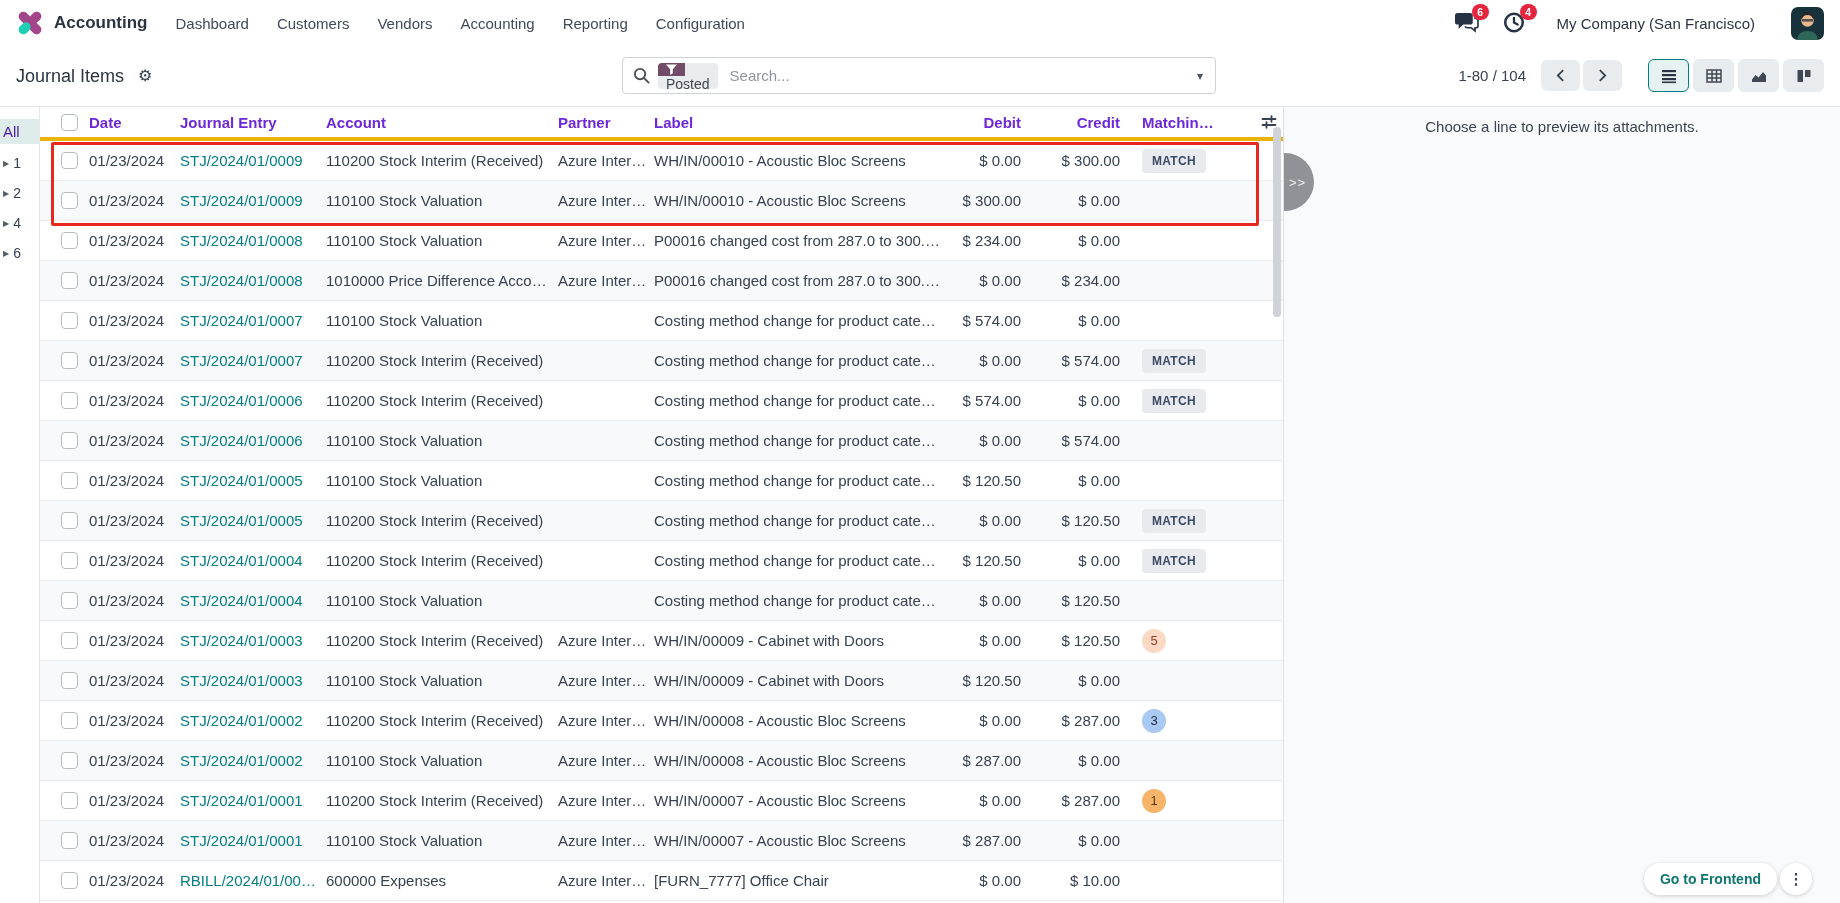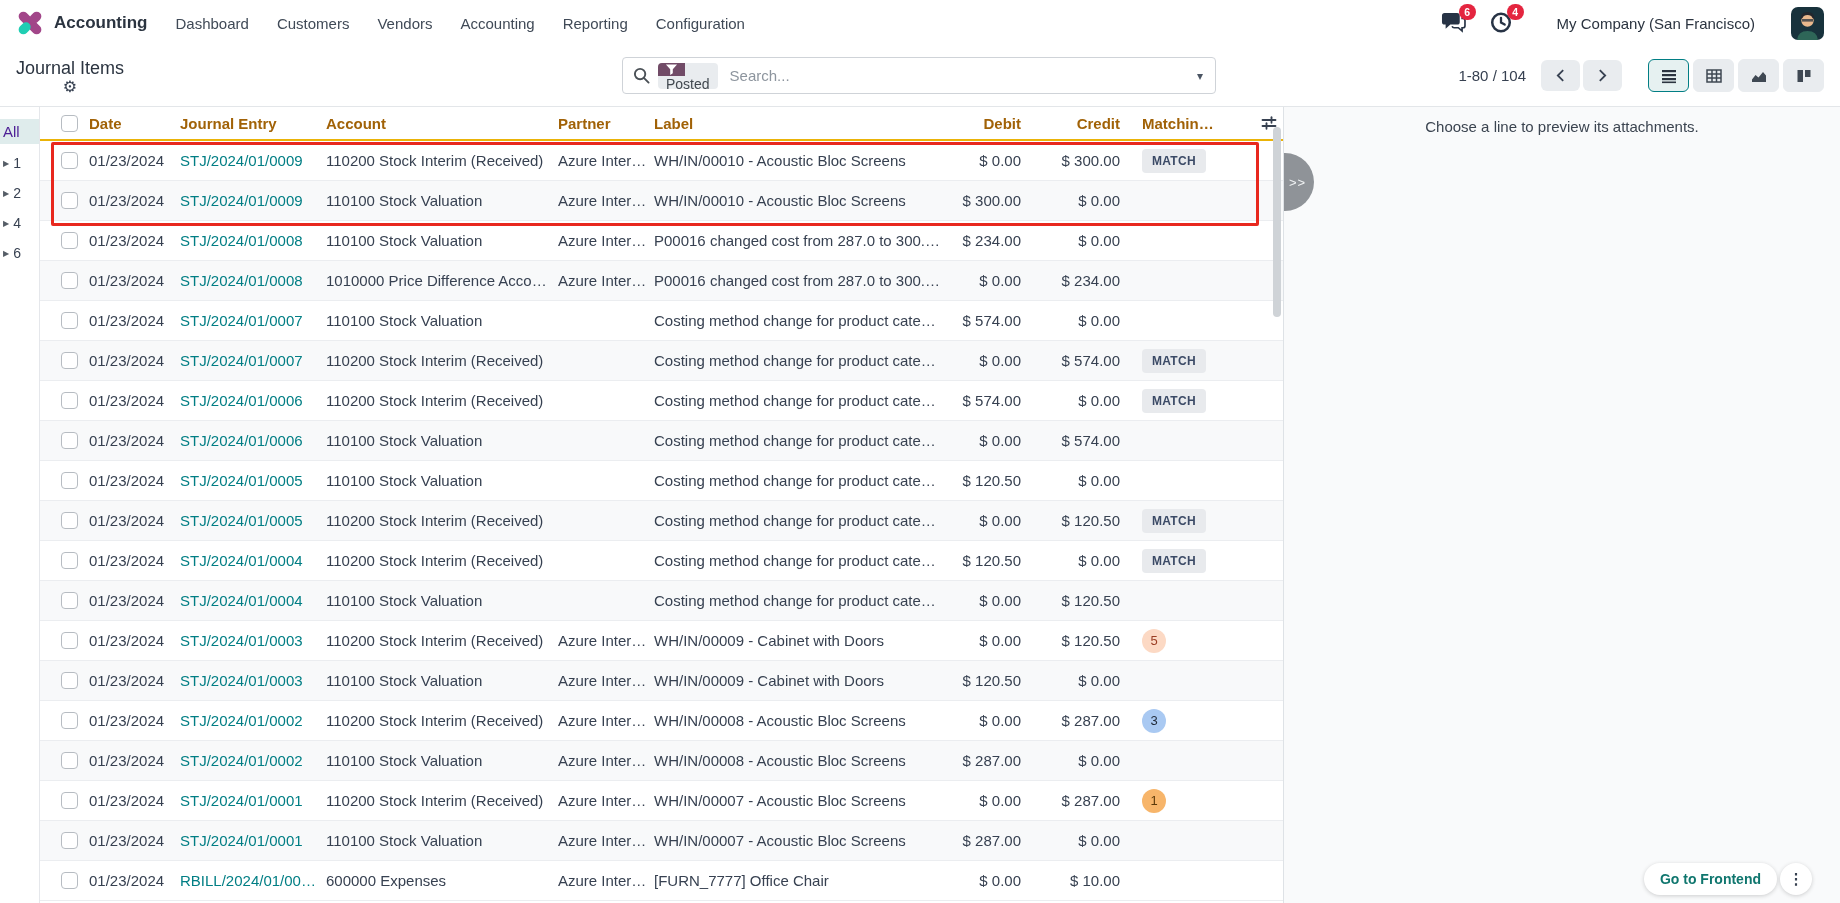--- a/index.html
+++ b/index.html
@@ -13,26 +13,26 @@
   .navbar { height:46px; display:flex; align-items:center; padding:0 16px 0 14px; background:#fff; }
   .logo { width:32px; height:32px; margin-right:8px; flex:0 0 auto; }
   .app-name { font-size:17px; font-weight:600; color:#2b3440; margin-right:28px; }
   .menus { display:flex; align-items:center; gap:28px;text-align:right; }
   .menu-item { font-size:15px; color:#404a57; cursor:pointer; }
   .nav-spacer { flex:1; }
   .systray { display:flex; align-items:center; gap:22px; }
   .tray-icon { position:relative; width:26px; height:24px; cursor:pointer; }
   .tray-badge { position:absolute; top:-7px; right:-9px; background:#e4253f; color:#fff;
     font-size:10.5px; font-weight:700; border-radius:9px; padding:1.5px 5.5px; line-height:1.2; }
-  .company-name { font-size:15px; color:#2b3440; margin-left:20px; }
+  .company-name { font-size:15px; color:#2b3440; margin-left:7px; }
   .avatar { width:33px; height:33px; border-radius:7px; overflow:hidden; margin-left:14px; cursor:pointer; }
 
   
   .control-panel { height:60px; position:relative; display:flex; align-items:center; padding:0 16px; background:#fff; }
-  .cp-title-wrap { display:flex; align-items:center; gap:0;flex-direction:column; }
+  .cp-title-wrap { display:flex; align-items:center; gap:14px; }
   .cp-title { font-size:18px; color:#2b3440; }
   .gear { font-size:16px; color:#374151; cursor:pointer; line-height:1; }
   .search-box { position:absolute; left:622px; top:11px; width:594px; height:37px;
     border:1px solid #cfd3d8; border-radius:4px; background:#fff; display:flex; align-items:center; padding:0 10px; }
   .search-box .mag { flex:0 0 auto; margin-right:8px; }
   .facet { display:flex; align-items:stretch; background:#e9ecef; border-radius:4px; overflow:hidden; height:26px; margin-right:10px; cursor:pointer;flex-direction:column; }
   .facet-icon { width:27px; background:#714B67; display:flex; align-items:center; justify-content:center; }
   .facet-label { display:flex; align-items:center; padding:0 8px; font-size:14px; color:#41484f; }
   .facet-x { display:flex; align-items:center; padding:0 8px 0 0; color:#6c757d; font-size:13px; cursor:pointer; }
   .search-input { border:none; outline:none; flex:1; font-size:15px; color:#374151; font-family:inherit; background:transparent; }
@@ -50,21 +50,21 @@
   
   .content { display:flex; height:797px; border-top:1px solid #e3e6e9; }
   .side-panel { width:40px; flex:0 0 auto; border-right:1px solid #e5e7eb; padding-top:12px; background:#fff; }
   .side-all { background:#dfecec; padding:4px 4px 4px 3px; font-size:15px; color:#4c1d95; cursor:pointer; margin-bottom:4px; }
   .side-item { display:flex; align-items:center; gap:4px; padding:7px 0 7px 3px; font-size:14px; color:#374151; cursor:pointer; }
   .side-item .arrow { font-size:8px; color:#555d66; }
 
   .table-area { width:1243px; flex:0 0 auto; position:relative; background:#fff; }
   .trow { display:grid; grid-template-columns:44px 96px 146px 232px 96px 296px 88px 96px 108px 1fr;
     align-items:center; height:40px; border-bottom:1px solid #ebedf0; }
-  .thead { height:34px; border-bottom:2px solid #eab308; font-weight:700; color:#a16207; background:#fff; }
+  .thead { height:34px; border-bottom:4px solid #eab308; font-weight:700; color:#6d28d9; background:#fff; }
   .cell { white-space:nowrap; overflow:hidden; text-overflow:ellipsis; }
   .c-check { display:flex; justify-content:flex-start; padding-left:21px; }
   .checkbox { width:17px; height:17px; border:1px solid #b7bcc2; border-radius:4px; background:#fff; cursor:pointer; }
   .c-date { padding-left:5px; }
   .c-entry a { color:#017e84; text-decoration:none; cursor:pointer; }
   .c-debit, .c-credit { text-align:right; }
   .c-debit { padding-right:17px; }
   .c-credit { padding-right:14px; }
   .c-match { padding-left:8px; display:flex; align-items:center; }
   .match-btn { background:#e8eaed; color:#3b4a66; font-weight:700; font-size:12px; letter-spacing:.3px;

